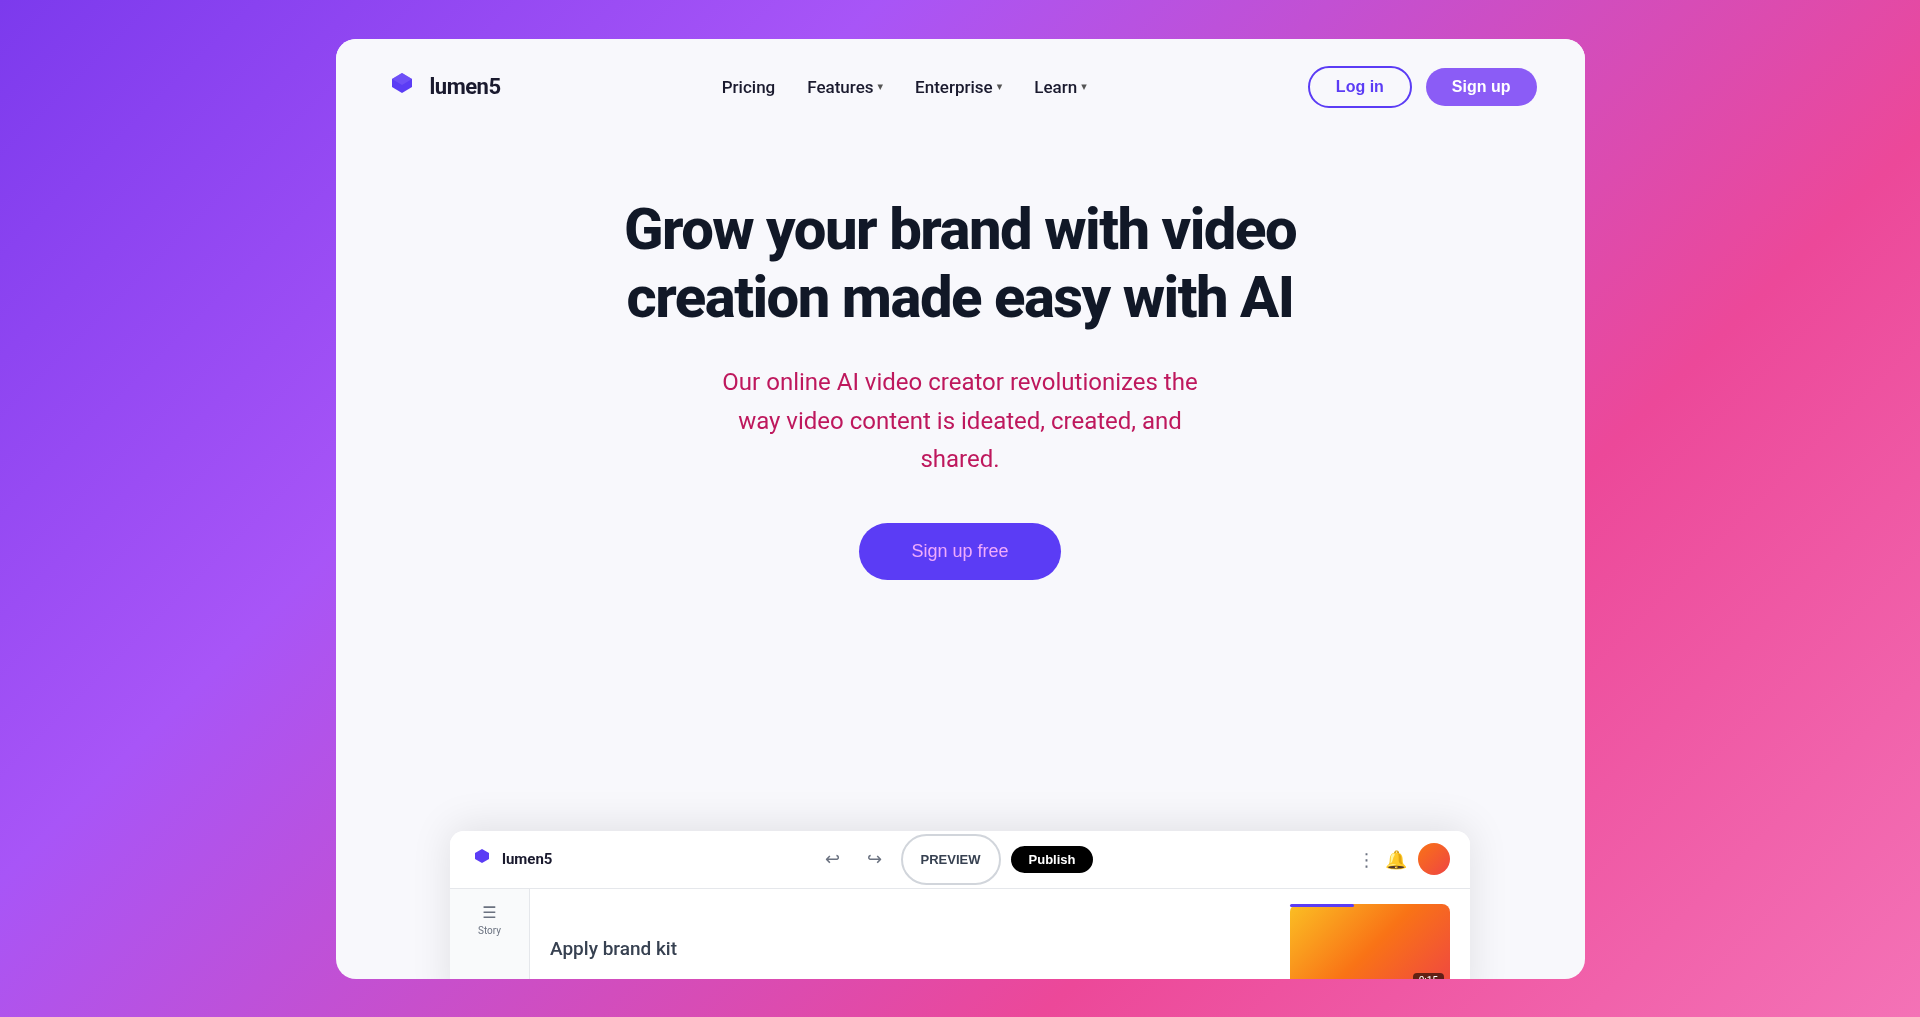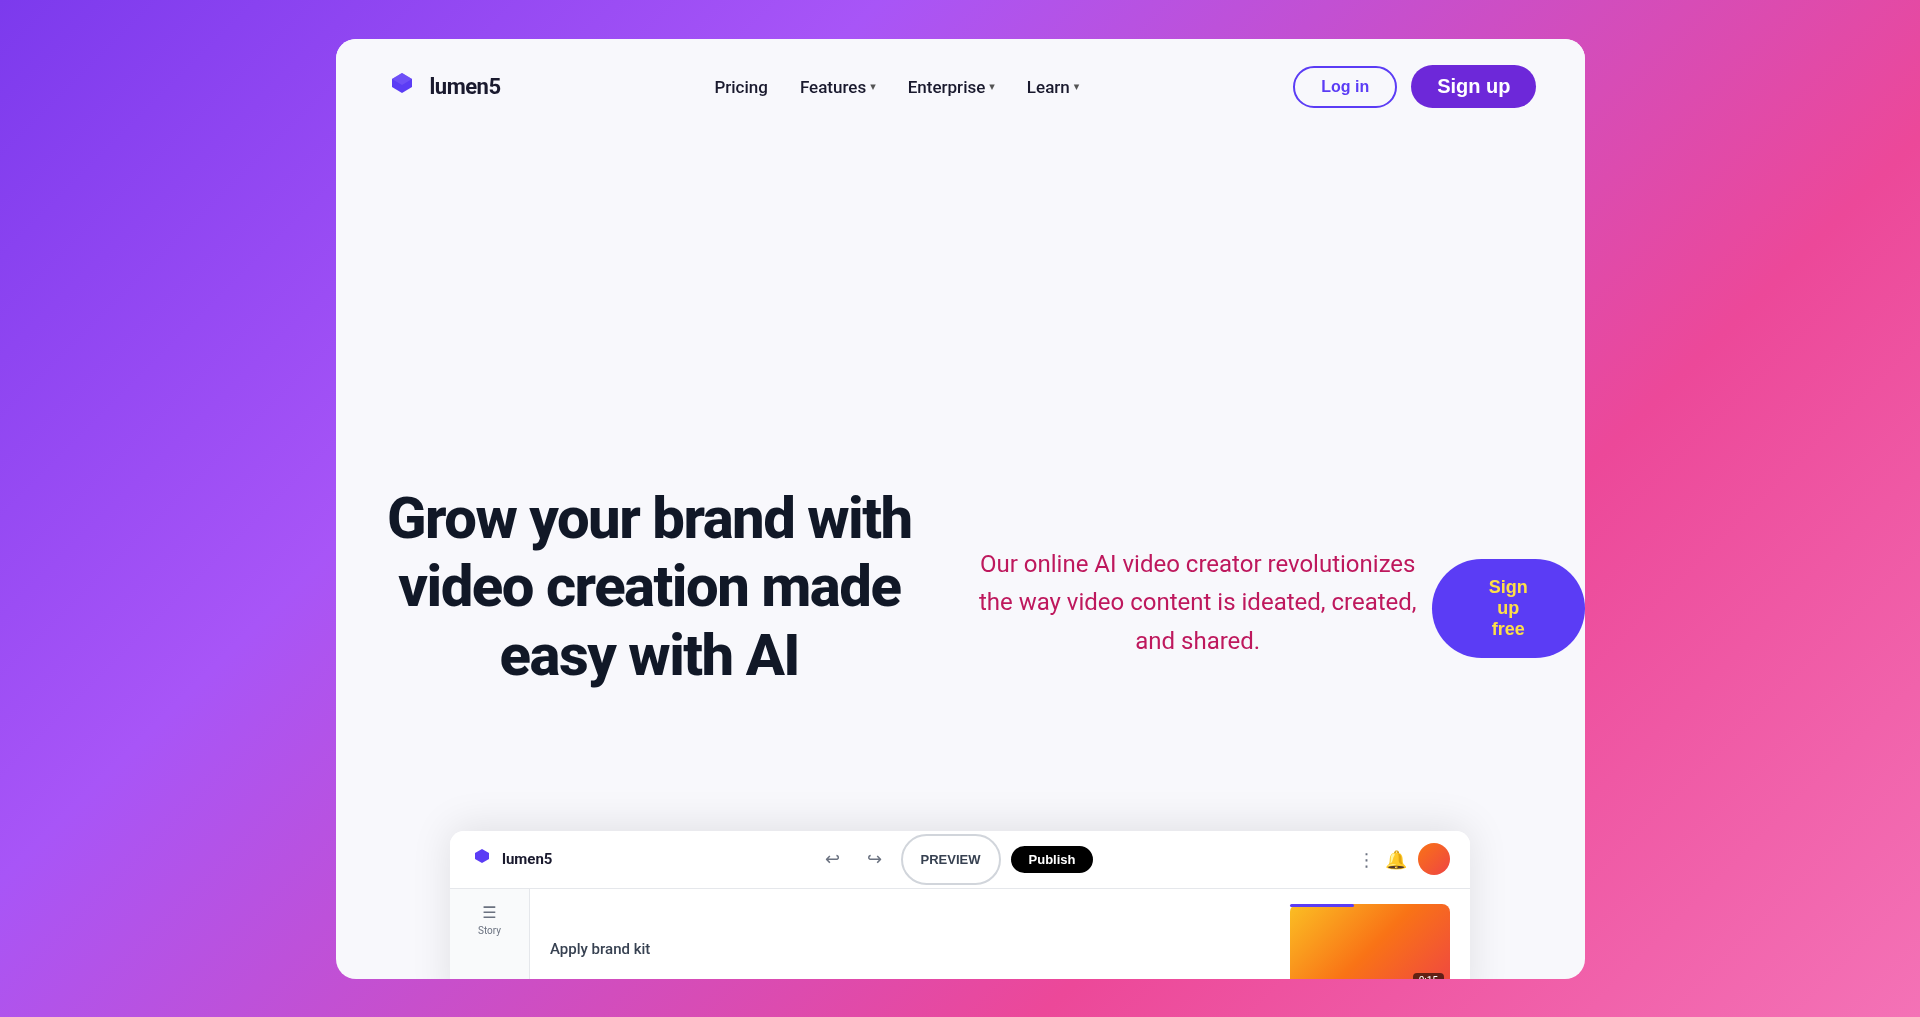--- a/index.html
+++ b/index.html
@@ -81,30 +81,31 @@
       background: transparent;
       color: #5b3cf5;
       font-size: 16px;
       font-weight: 600;
       cursor: pointer;
     }
     .btn-signup {
       padding: 10px 26px;
       border: none;
       border-radius: 50px;
-      background: #6d28d9;
+      background: #8b5cf6;
       color: #fff;
-      font-size: 20px;
+      font-size: 16px;
       font-weight: 600;
       cursor: pointer;
     }
     
     .hero {
       flex: 1;
       display: flex;
+      flex-direction: column;
       align-items: center;
       padding-top: 60px;
       text-align: center;
       position: relative;
     }
     .hero-title {
       font-size: 58px;
       font-weight: 800;
       color: #111827;
       line-height: 1.18;
@@ -115,23 +116,23 @@
       margin-top: 32px;
       font-size: 24px;
       color: #be185d;
       line-height: 1.6;
       max-width: 500px;
     }
     .btn-signup-free {
       margin-top: 44px;
       padding: 18px 52px;
       background: #5b3cf5;
-      color: #fde047;
+      color: #f0abfc;
       font-size: 18px;
-      font-weight: 700;
+      font-weight: 400;
       border: none;
       border-radius: 50px;
       cursor: pointer;
     }
     
     .app-preview {
       position: absolute;
       bottom: -30px;
       left: 50%;
       transform: translateX(-50%);
@@ -254,21 +255,21 @@
     }
     .app-main {
       flex: 1;
       display: flex;
       align-items: center;
       padding: 16px 20px;
       background: #fff;
       gap: 16px;
     }
     .apply-brand-text {
-      font-size: 15px;
+      font-size: 19px;
       color: #374151;
       font-weight: 500;
     }
     .video-thumbnail {
       width: 160px;
       height: 90px;
       background: linear-gradient(135deg, #fbbf24, #f97316, #ef4444);
       border-radius: 8px;
       margin-left: auto;
       position: relative;

